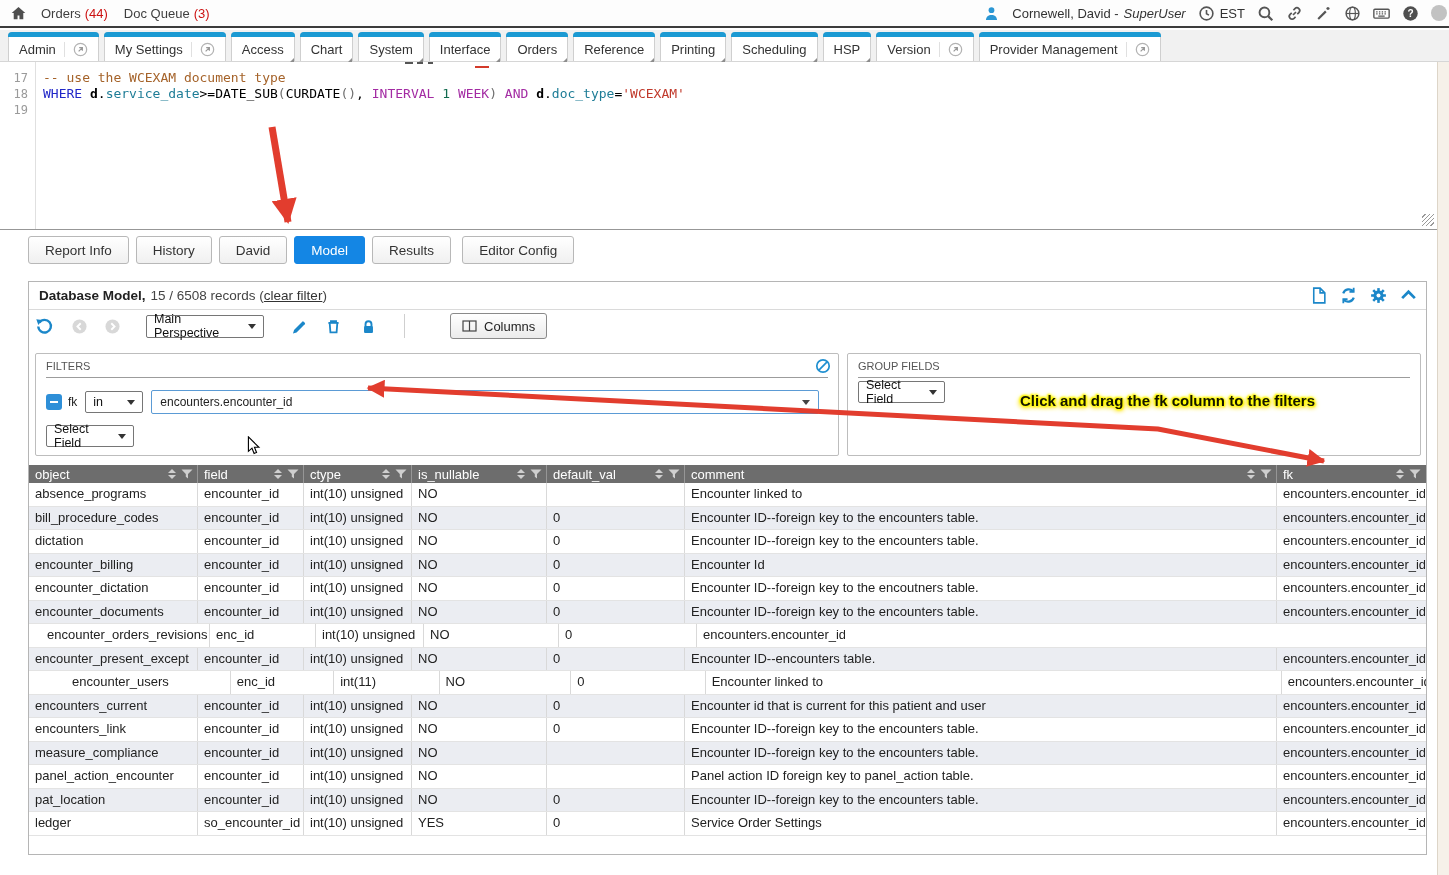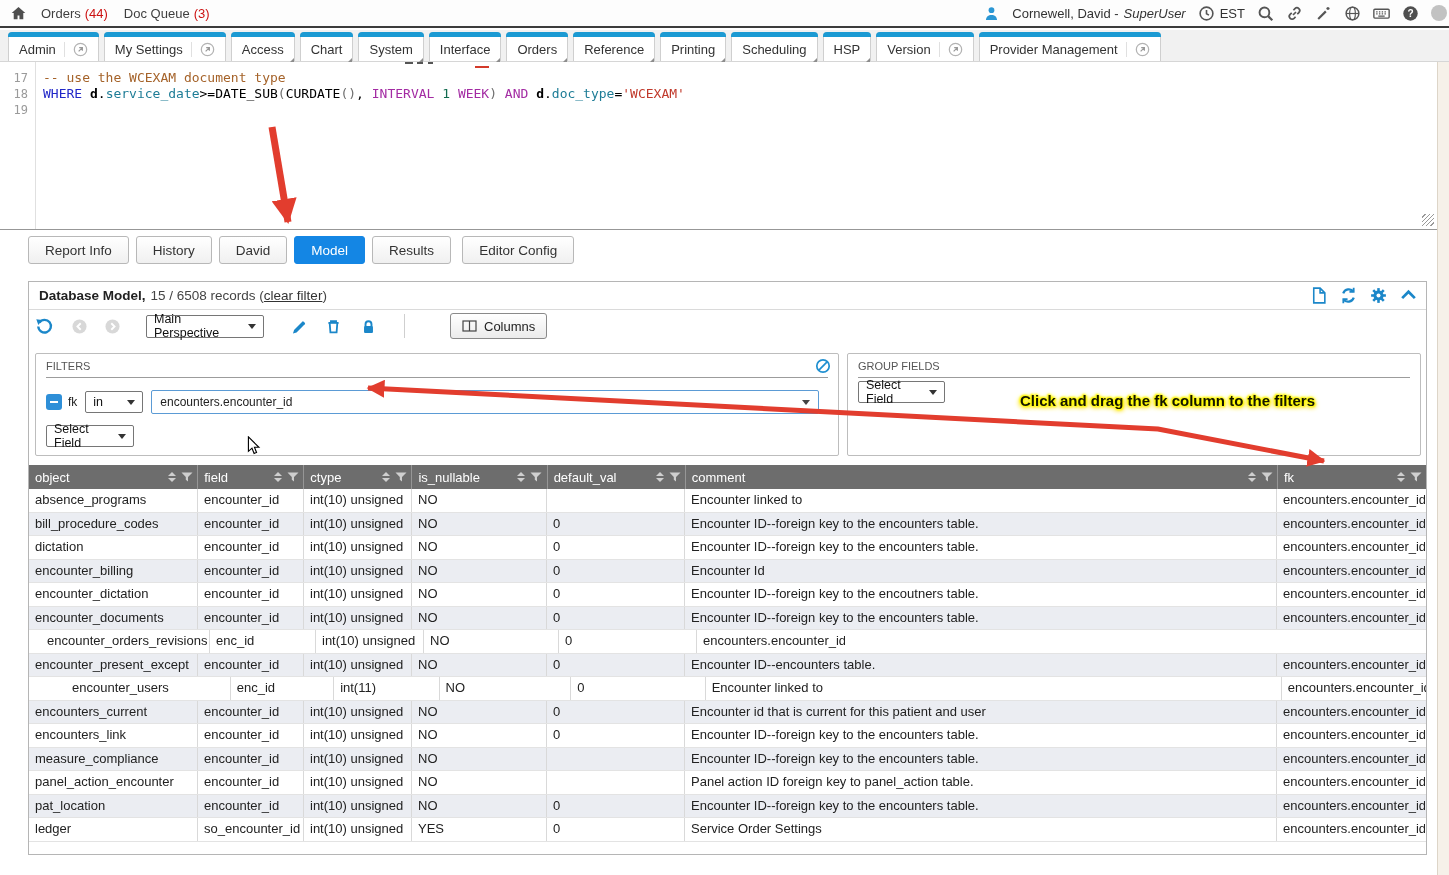--- a/index.html
+++ b/index.html
@@ -102,21 +102,21 @@
   .addfield { position:absolute; left:10px; top:71px; width:88px; height:22px; }
   .gf-addfield { position:absolute; left:10px; top:27px; width:87px; height:22px; }
 
   .annotation { position:absolute; left:172px; top:38px; font-size:15px; font-weight:bold; color:#141400;
     white-space:nowrap;
     text-shadow: 0 0 2px #ffff00, 0 0 3px #ffff00, 0 0 5px #ffff00, 1px 1px 2px #ffee00,
                  -1px -1px 2px #ffee00, 2px 2px 4px #ffe34d, -2px 2px 4px #ffe34d; }
 
   
   .grid { position:absolute; left:0px; top:183px; width:1397px; }
-  .grid-header { display:flex; background:#6d6d6d; height:24px;justify-content:space-between; }
+  .grid-header { display:flex; background:#6d6d6d; height:18px; }
   .gh { display:flex; align-items:center; padding:0 4px 0 6px; border-left:1px solid #969696;
         color:#fff; font-size:13px; cursor:pointer; }
   .gh:first-child { border-left:none; }
   .gh-label { flex:1; overflow:hidden; white-space:nowrap; }
   .gh-icons { display:flex; align-items:center; gap:5px; }
   .sorticon { display:inline-flex; flex-direction:column; gap:2px; cursor:pointer; }
   .sorticon i { display:block; width:0; height:0; border-left:4px solid transparent; border-right:4px solid transparent; }
   .sorticon .up { border-bottom:4px solid #cfcfcf; }
   .sorticon .dn { border-top:4px solid #cfcfcf; }
   .funnelicon { display:inline-flex; cursor:pointer; }

